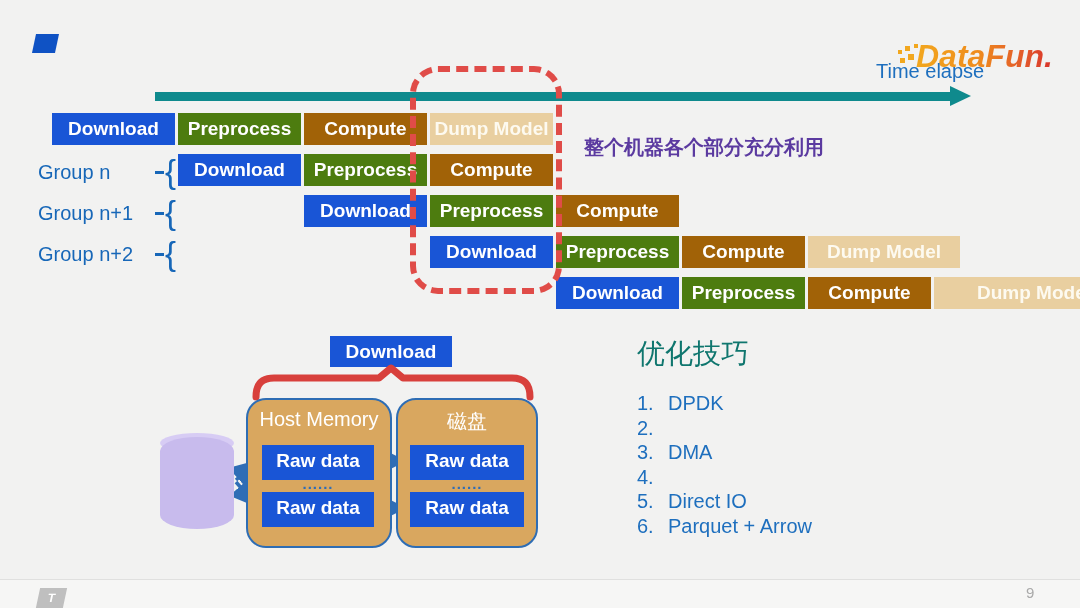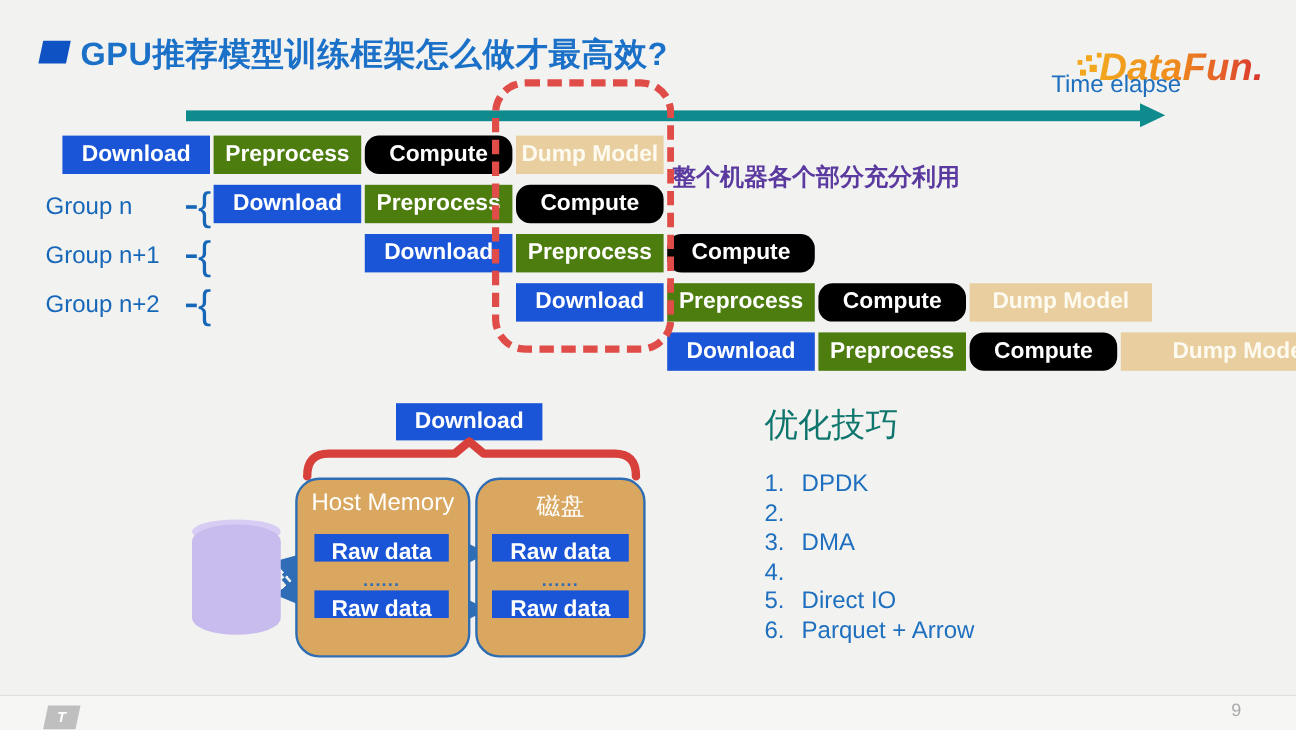--- a/index.html
+++ b/index.html
@@ -41,54 +41,54 @@
     border-top:10px solid transparent; border-bottom:10px solid transparent;
     border-left:21px solid #0f8a8d;
   }
   
   .stage {
     position:absolute; height:32px; line-height:32px; text-align:center;
     font-size:19px; font-weight:700; color:#fff; white-space:nowrap;
   }
   .stage.download  { background:#1955d6; }
   .stage.preprocess{ background:#4d7c0f; }
-  .stage.compute   { background:#000000;border-radius:12px; }
+  .stage.compute   { background:#a16207; }
   .stage.dump      { background:#e9cfa0; color:#fdfaf0; }
   .highlight-rect {
     position:absolute; left:410px; top:66px; width:152px; height:228px;
     border:6px dashed #e04c48; border-radius:28px; z-index:5;
   }
   .group-row {
     position:absolute; left:38px; width:138px; height:38px;
     display:flex; align-items:center; justify-content:space-between;
   }
   .group-label { font-size:20px; color:#1767b8; font-weight:500; white-space:nowrap; }
   .brace { display:flex; align-items:center; }
   .brace-dash { width:9px; height:3px; background:#1767b8; margin-right:1px; }
   .brace-glyph { font-size:33px; color:#1767b8; font-weight:400; transform:scaleY(1.0); line-height:38px; }
   .pipeline-note {
-    position:absolute; left:560px; top:134px;
+    position:absolute; left:584px; top:134px;
     font-size:20px; font-weight:600; color:#5b3aa0; white-space:nowrap;
   }
   
   .dl-box {
     position:absolute; left:330px; top:336px; width:122px; height:31px;
     background:#1955d6; color:#fff; font-size:19px; font-weight:700;
     line-height:31px; text-align:center;
   }
   .storage-svg { position:absolute; left:150px; top:330px; }
   .store-container {
     position:absolute; top:398px; height:150px;
     background:#d9a75f; border:2.5px solid #2e6db4; border-radius:20px;
   }
   .store-host { left:246px; width:146px; }
   .store-disk { left:396px; width:142px; }
   .store-title { text-align:center; margin-top:8px; font-size:20px; color:#fff; font-weight:400; white-space:nowrap; }
   .raw-box {
-    position:absolute; height:23px; background:#1955d6; color:#fff;
+    position:absolute; height:35px; background:#1955d6; color:#fff;
     font-size:19px; font-weight:700; line-height:31px; text-align:center;
   }
   .ellipsis-dots {
     position:absolute; width:112px; text-align:center;
     font-size:15px; font-weight:700; color:#2f6db6; letter-spacing:1px;
   }
   .cylinder {
     position:absolute; left:160px; top:437px; width:74px; height:92px;
     background:#c8bbed; border-radius:37px / 14px;
   }
@@ -118,21 +118,20 @@
     color:#fff; font-size:12px; font-weight:700; text-align:center; line-height:20px;
   }
   .page-number { position:absolute; left:1026px; top:584px; font-size:15px; color:#a9a9a9; }
 </style>
 </head>
 <body>
 
 <div class="slide">
 
   <div class="title-bullet"></div>
-  <div class="page-title">GPU推荐模型训练框架怎么做才最高效?</div>
 
   <div class="brand-dots">
     <i style="left:0;top:10px;width:4px;height:4px"></i>
     <i style="left:7px;top:6px;width:5px;height:5px"></i>
     <i style="left:2px;top:18px;width:5px;height:5px"></i>
     <i style="left:10px;top:14px;width:6px;height:6px"></i>
     <i style="left:16px;top:4px;width:4px;height:4px"></i>
   </div>
   <div class="brand-logo">DataFun.</div>
   <div class="time-label">Time elapse</div>

